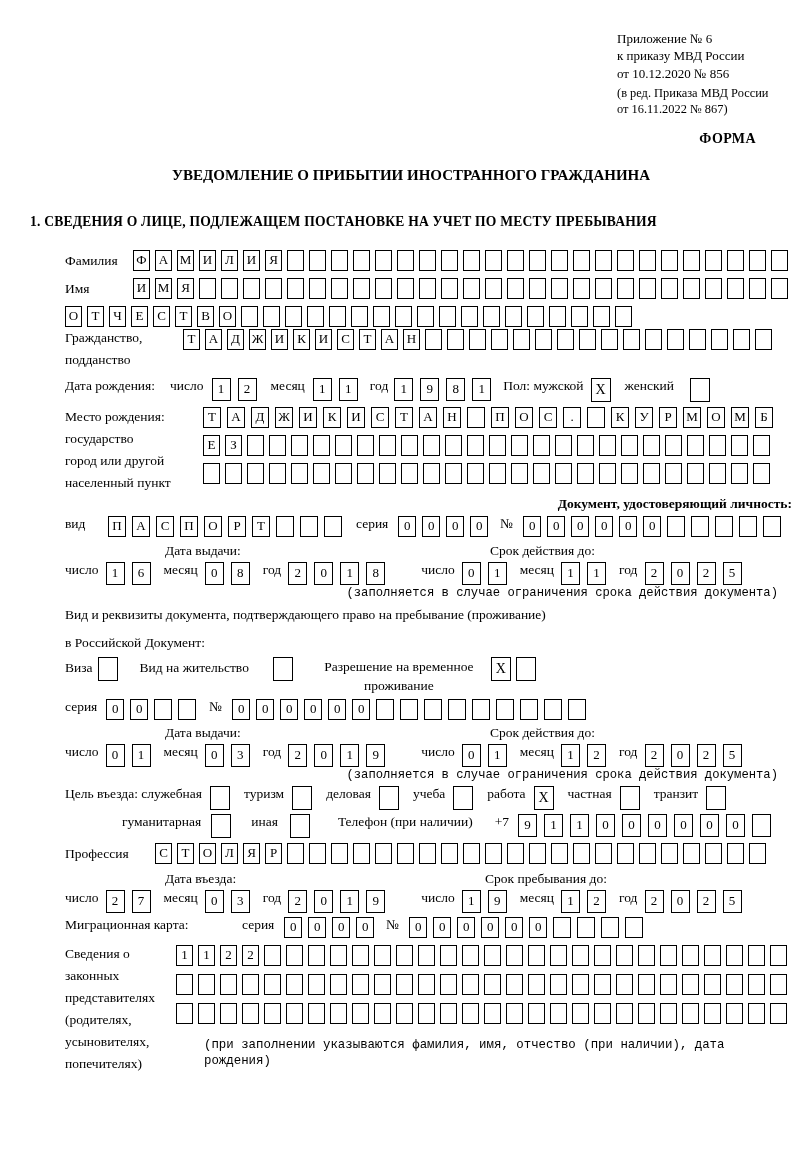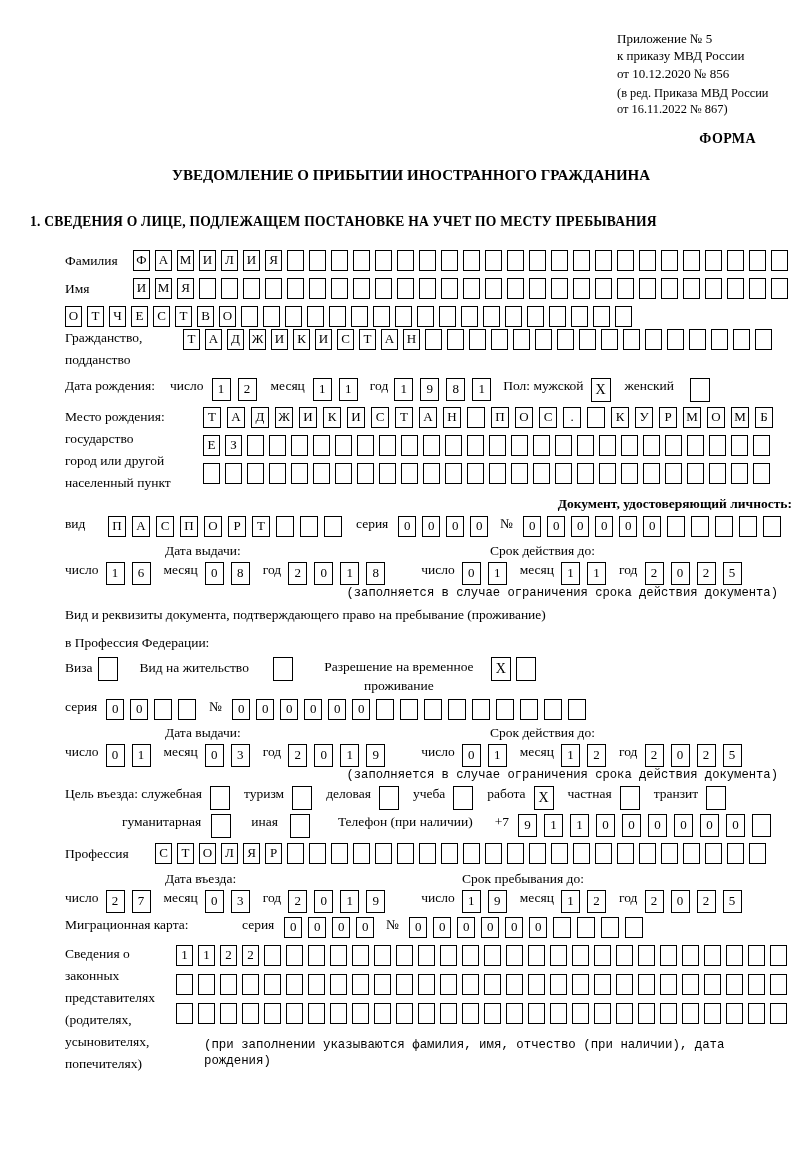--- a/index.html
+++ b/index.html
@@ -53,21 +53,21 @@
 
   .prow > .pl { margin-right: 8px; white-space: nowrap; }
   .prow > .cb { margin-right: 14px; }
 </style>
 </head>
 <body style="background: rgb(255, 255, 255); color: rgb(0, 0, 0);">
 
 <div class="page">
 
   <div class="appendix">
-    <div>Приложение № 5</div>
+    <div>Приложение № 6</div>
     <div>к приказу МВД России</div>
     <div>от 10.12.2020 № 856</div>
     <div class="rev">
       <div>(в ред. Приказа МВД России</div>
       <div>от 16.11.2022 № 867)</div>
     </div>
   </div>
 
   <div class="forma">ФОРМА</div>
 
@@ -410,21 +410,21 @@
     <span class="cells date">
         <span class="cell">2</span>
         <span class="cell">0</span>
         <span class="cell">2</span>
         <span class="cell">5</span>
       </span>
   </div>
   <div class="note" style="margin-top:1px">(заполняется в случае ограничения срока действия документа)</div>
 
   <div style="margin:6px 0 11px 35px">Вид и реквизиты документа, подтверждающего право на пребывание (проживание)</div>
-  <div style="margin:7px 0 0 35px">в Профессия Федерации:</div>
+  <div style="margin:7px 0 0 35px">в Российской Документ:</div>
 
   <div class="frow" style="margin:5px 0 0 35px">
     <span class="lbl">Виза</span>
     <span class="cb" style="margin-left:5px"></span>
     <span class="lbl" style="margin-left:22px">Вид на жительство</span>
     <span class="cb" style="margin-left:24px"></span>
     <span class="lbl center-txt" style="width:168px;margin-left:22px">Разрешение на временное проживание</span>
     <span class="cb" style="margin-left:8px">X</span>
     <span class="cb" style="margin-left:5px"></span>
   </div>
@@ -567,21 +567,21 @@
         <span class="cell"></span>
         <span class="cell"></span>
         <span class="cell"></span>
         <span class="cell"></span>
         <span class="cell"></span>
       </span>
   </div>
 
   <div class="dhead" style="margin-top:7px">
     <span style="left:135px">Дата въезда:</span>
-    <span style="left:432px">Срок пребывания до:</span>
+    <span style="left:455px">Срок пребывания до:</span>
   </div>
   <div class="frow vcenter drow" style="margin:2px 0 0 35px">
     <span class="dl0">число</span>
     <span class="cells date">
         <span class="cell">2</span>
         <span class="cell">7</span>
       </span>
     <span class="dl">месяц</span>
     <span class="cells date">
         <span class="cell">0</span>

